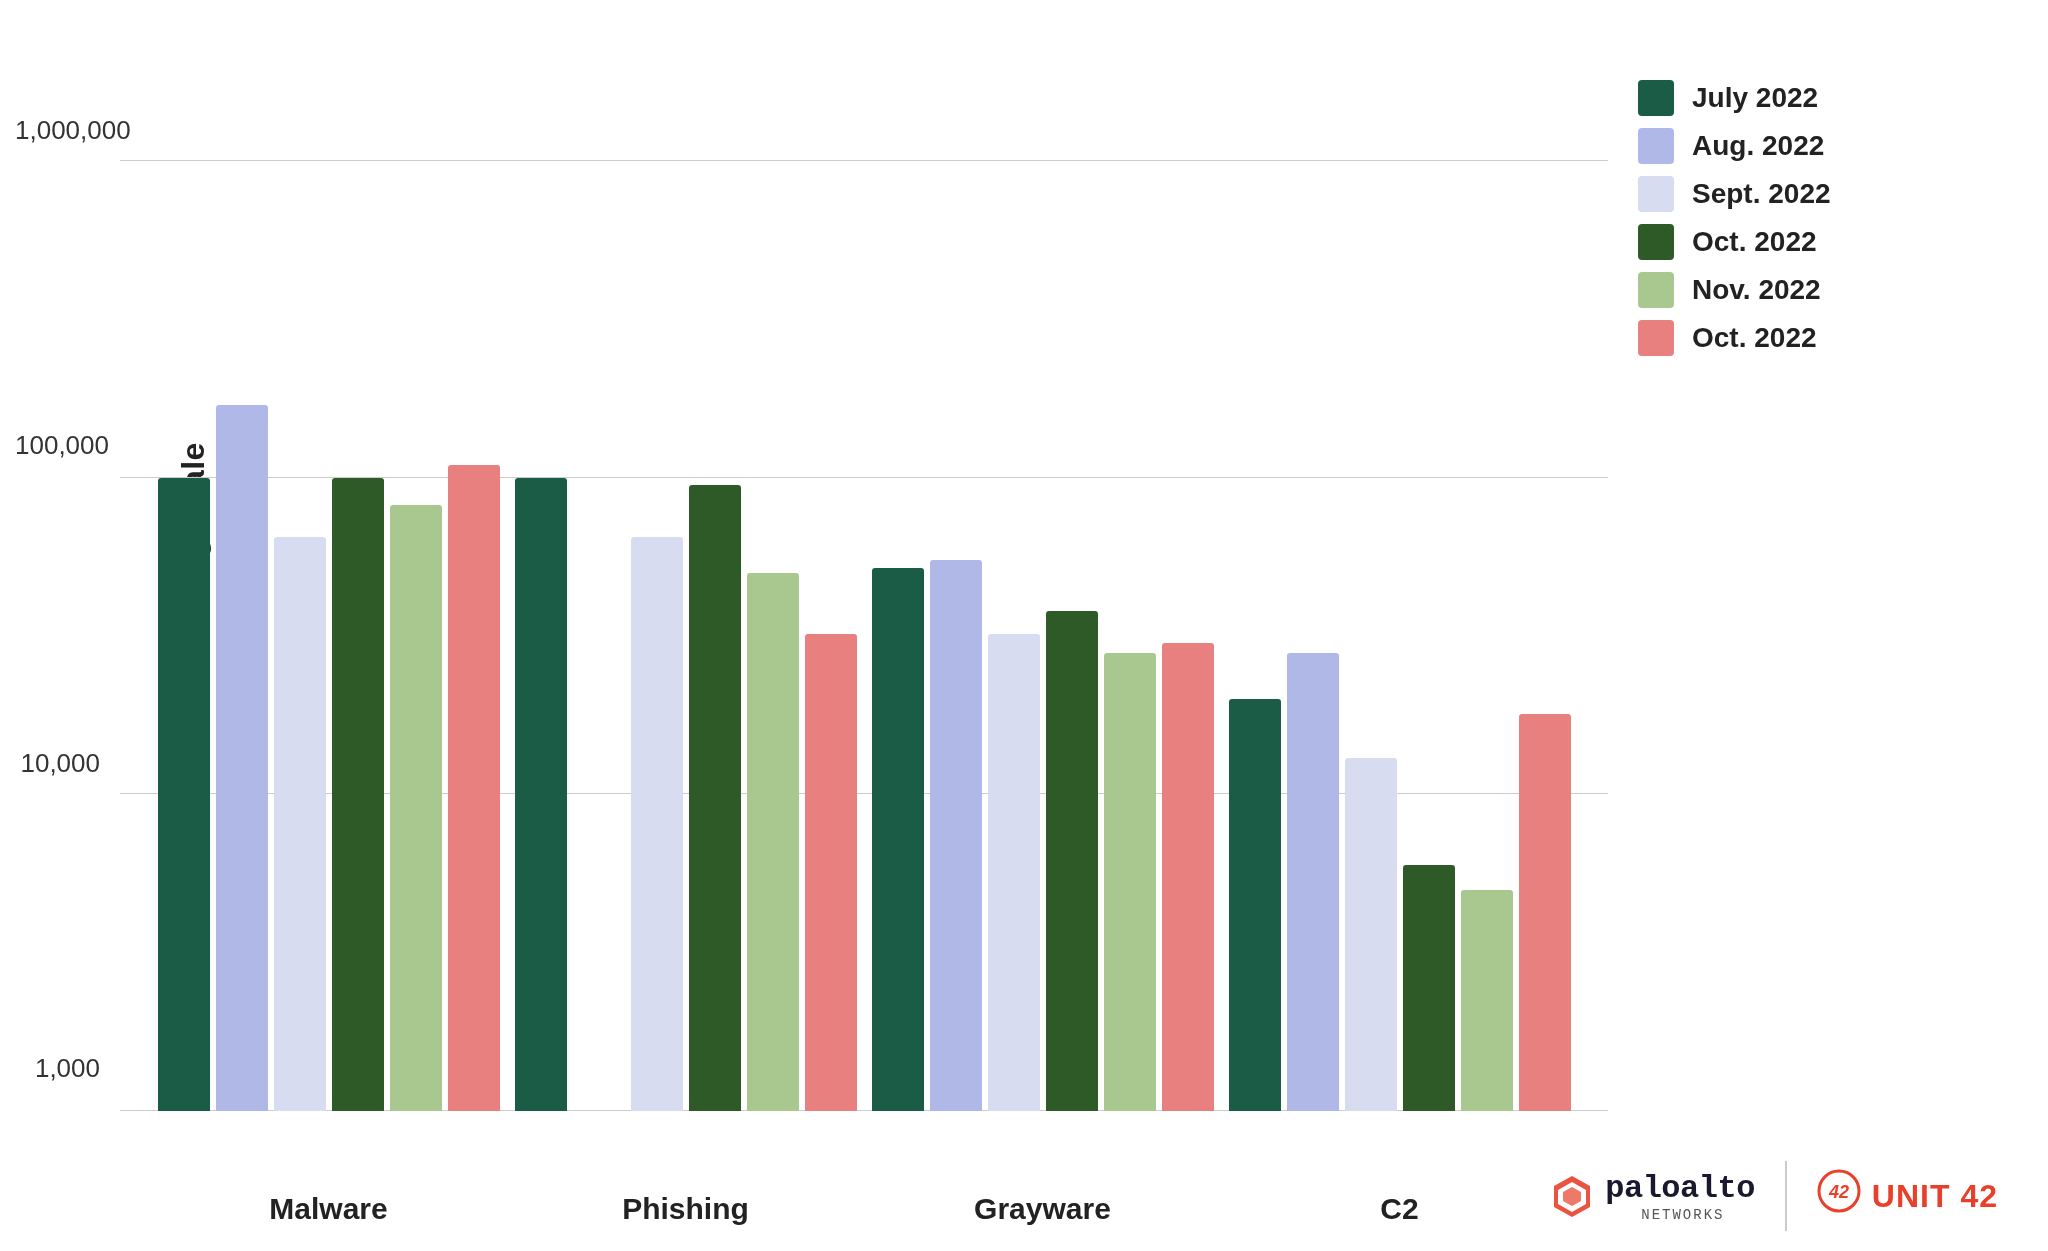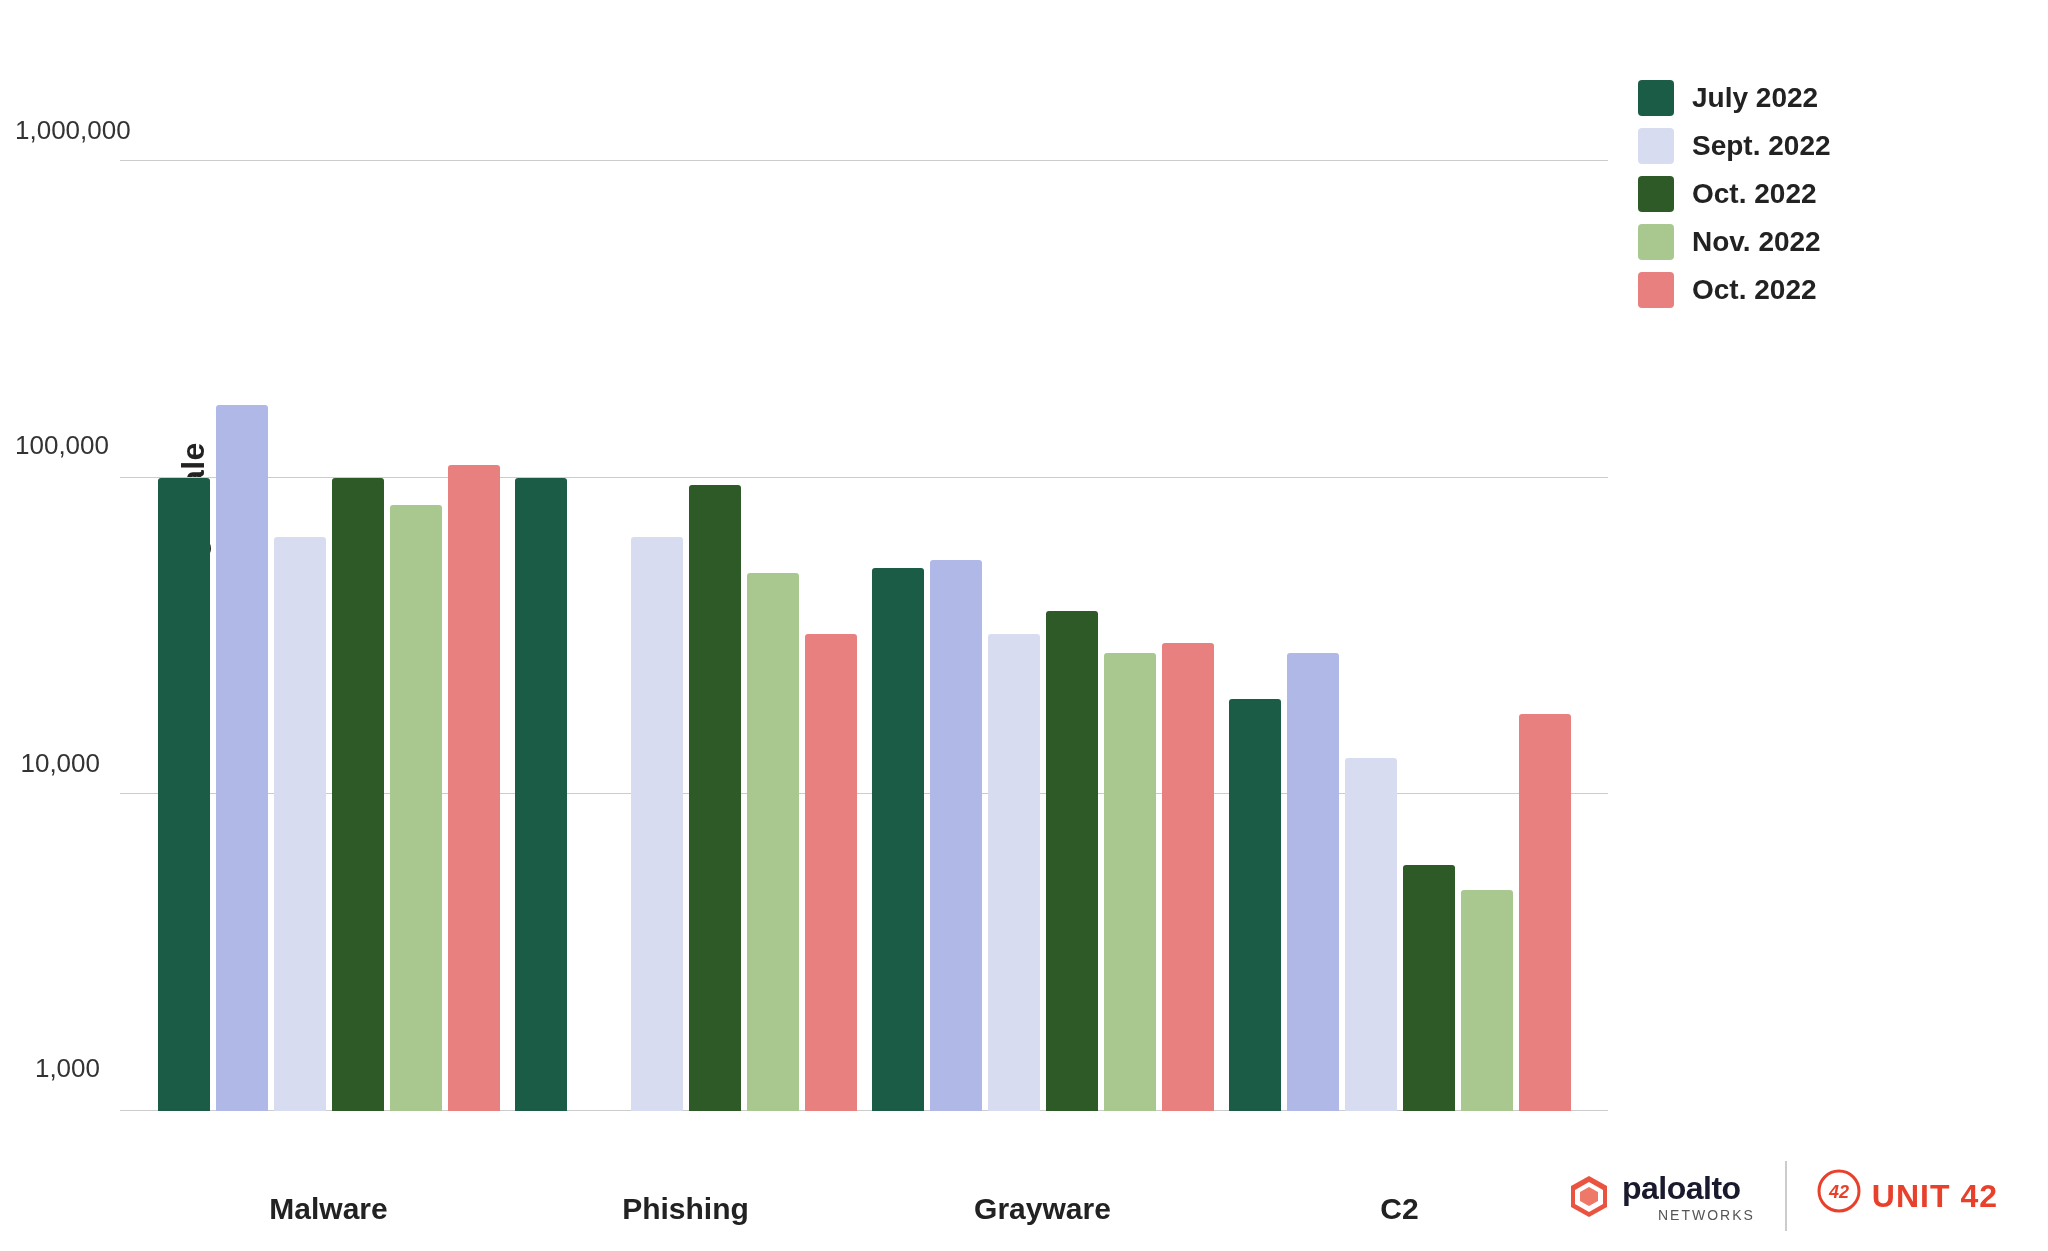--- a/index.html
+++ b/index.html
@@ -133,20 +133,21 @@
       bottom: 20px;
       right: 50px;
       display: flex;
       align-items: center;
       gap: 30px;
     }
     .paloalto-logo {
       display: flex;
       flex-direction: column;
       align-items: flex-start;
+      font-family: Liberation Mono, monospace;
     }
     .paloalto-wordmark {
       font-size: 32px;
       font-weight: 800;
       color: #1a1a2e;
       letter-spacing: -0.5px;
     }
     .paloalto-sub {
       font-size: 14px;
       color: #555;
@@ -232,20 +233,24 @@
         <div class="x-label">Malware</div>
         <div class="x-label">Phishing</div>
         <div class="x-label">Grayware</div>
         <div class="x-label">C2</div>
       </div>
   </div>
   <div class="legend" id="legend">
       <div class="legend-item">
         <div class="legend-swatch" style="background-color: rgb(26, 92, 69);"></div>
         <div class="legend-label">July 2022</div>
+      </div>
+      <div class="legend-item">
+        <div class="legend-swatch" style="background-color: rgb(176, 184, 232);"></div>
+        <div class="legend-label">Aug. 2022</div>
       </div>
       <div class="legend-item">
         <div class="legend-swatch" style="background-color: rgb(216, 220, 240);"></div>
         <div class="legend-label">Sept. 2022</div>
       </div>
       <div class="legend-item">
         <div class="legend-swatch" style="background-color: rgb(45, 90, 39);"></div>
         <div class="legend-label">Oct. 2022</div>
       </div>
       <div class="legend-item">

